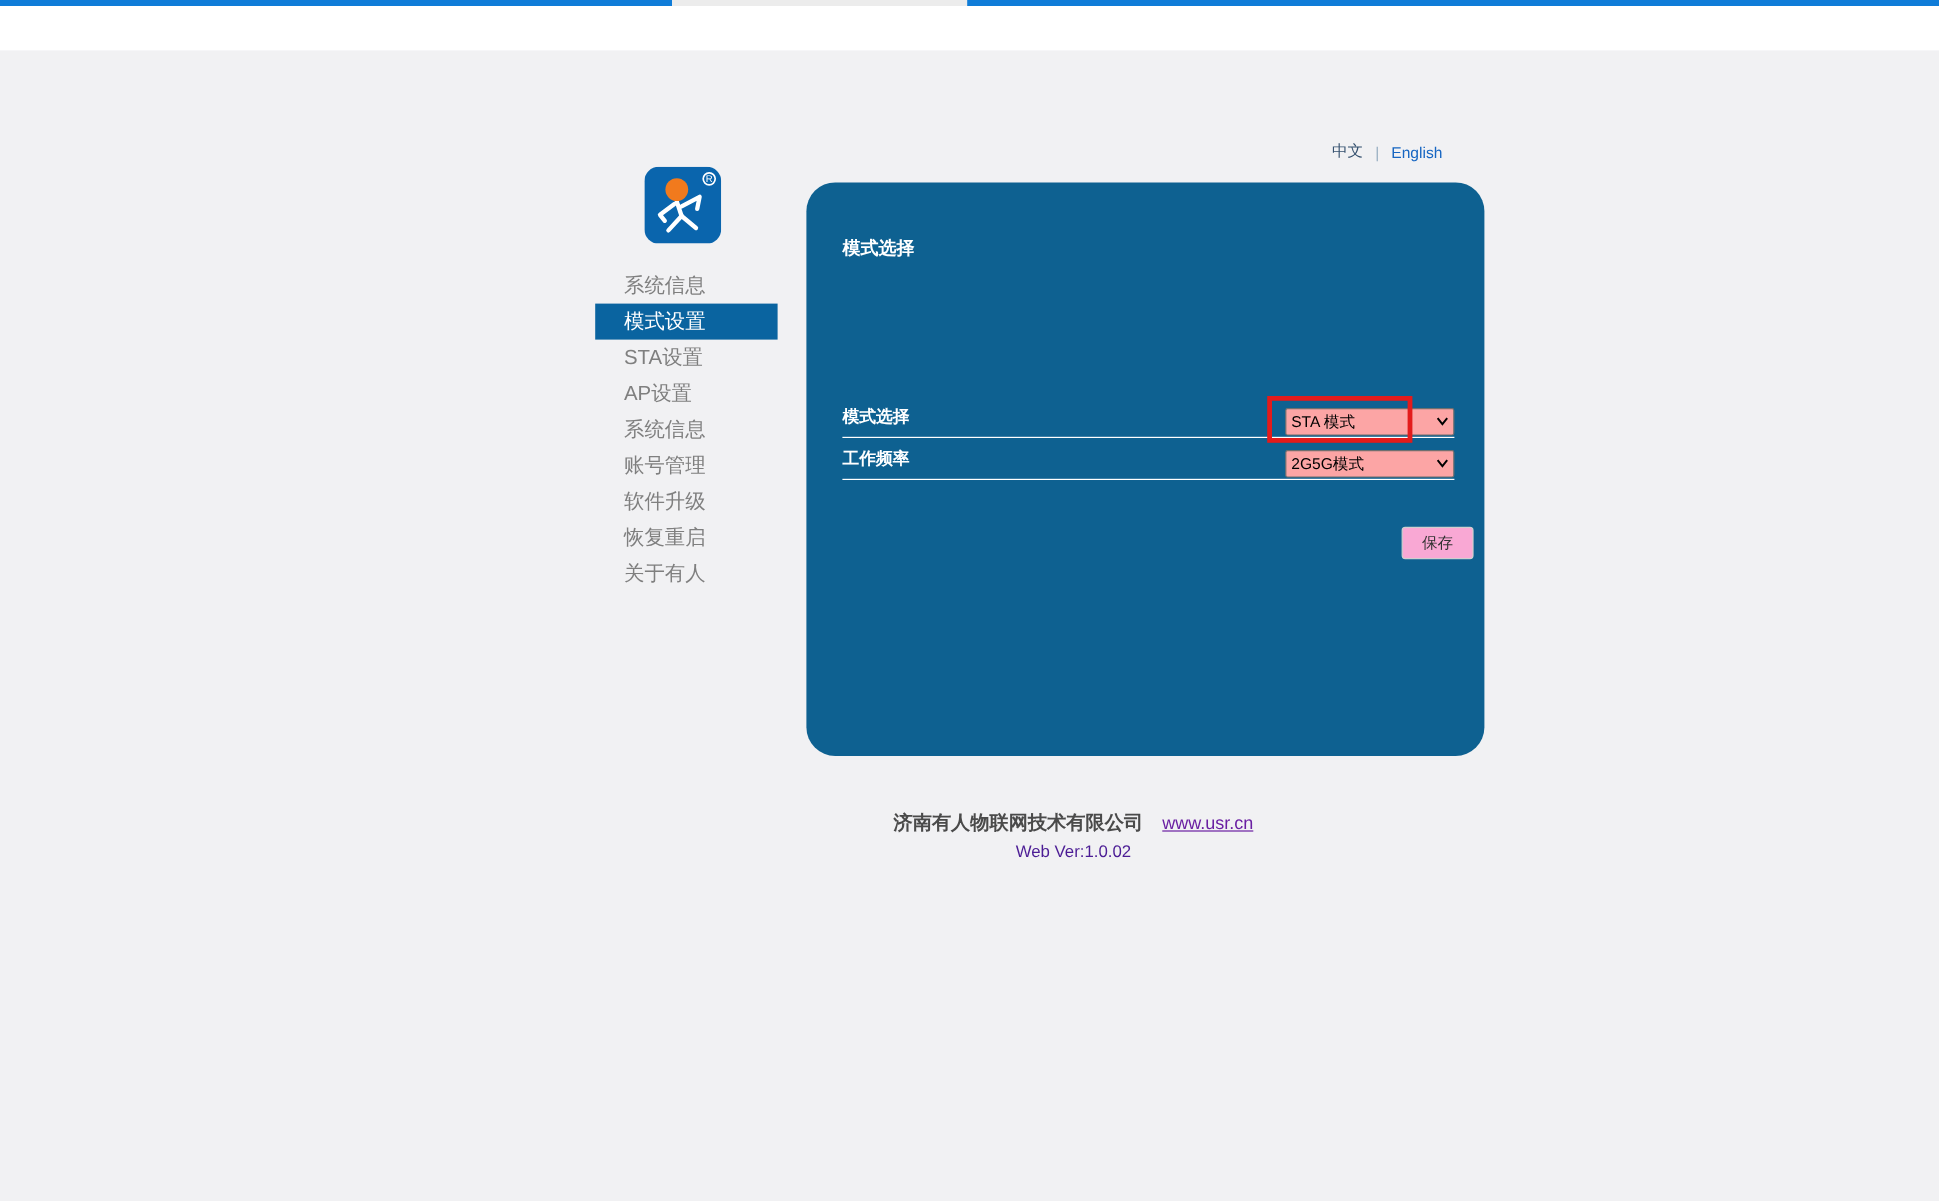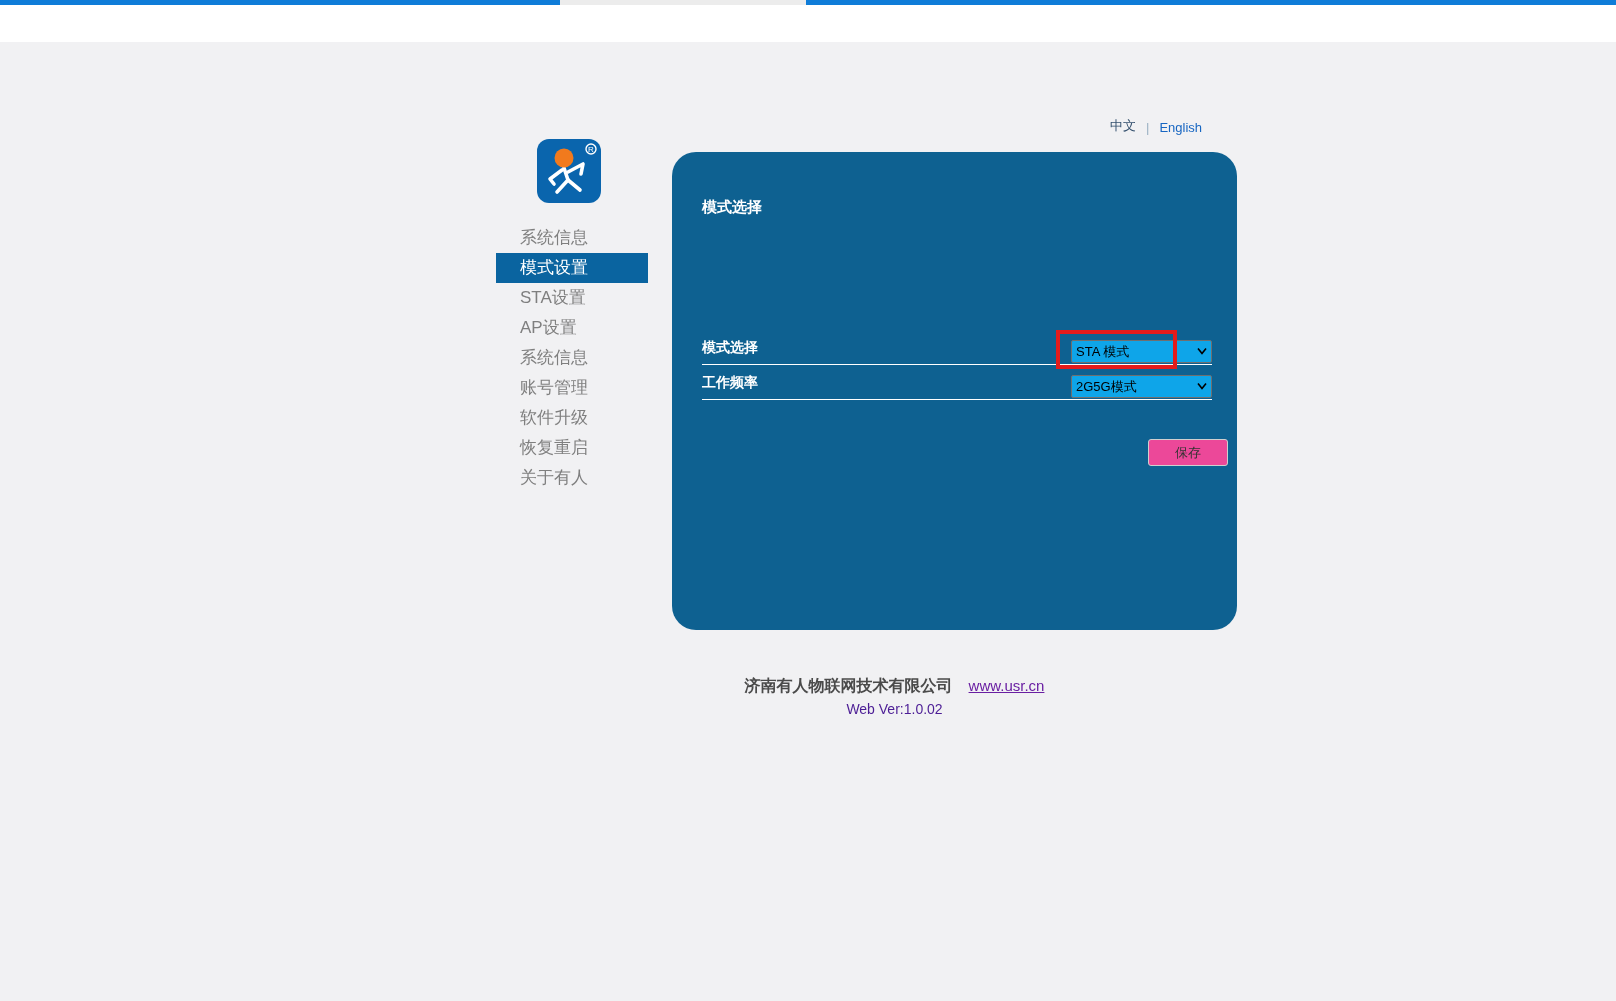--- a/index.html
+++ b/index.html
@@ -40,27 +40,27 @@
   .menu-item.selected { background:var(--bar-blue,#0a64a0); color:#ffffff; }
 
   .panel { position:absolute; left:672px; top:110px; width:565px; height:478px;
            background:var(--panel-blue,#0e6191); border-radius:24px; color:#fff; }
   .panel-title { position:absolute; left:30px; top:46px; font-size:15px; font-weight:700; }
   .form { position:absolute; left:30px; top:178px; width:510px; }
   .row { position:relative; height:35px; border-bottom:1px solid #ffffff; }
   .row .lbl { position:absolute; left:0; bottom:7px; font-size:14px; font-weight:700; }
   .sel-wrap { position:absolute; right:0; bottom:1px; width:141px; height:23px; }
   .sel-wrap select { width:141px; height:23px; font-size:13px; font-family:inherit; color:#000;
-                     background:#0ea5e9; border:1px solid #6f6f6f; border-radius:2px;
+                     background:#fca5a5; border:1px solid #6f6f6f; border-radius:2px;
                      padding:0 18px 0 4px; appearance:none; -webkit-appearance:none; }
   .sel-wrap .chev { position:absolute; right:5px; top:7px; pointer-events:none; }
   .red-box { position:absolute; left:384px; top:178px; width:121px; height:39px;
              border:4px solid var(--annotation-red,#e31b1b); z-index:5; pointer-events:none; }
-  .save-btn { position:absolute; right:9px; top:287px; width:80px; height:27px;
-              background:#ec4899; border:1px solid #cfcfcf; border-radius:3px;
+  .save-btn { position:absolute; right:9px; top:287px; width:60px; height:27px;
+              background:#f9a8d4; border:1px solid #cfcfcf; border-radius:3px;
               font-size:13px; color:#333; font-family:inherit; cursor:pointer; }
 
   .footer { position:absolute; left:612px; top:634px; width:565px; text-align:center; }
   .foot-line1 { font-size:16px; }
   .company { color:#4a4a4a; font-weight:700; }
   .usr-link { color:var(--visited-purple,#6a1fa2); text-decoration:underline; margin-left:16px;
               font-size:15px; cursor:pointer; }
   .version { margin-top:4px; font-size:14px; color:#4c1d95; }
 </style>
 </head>

